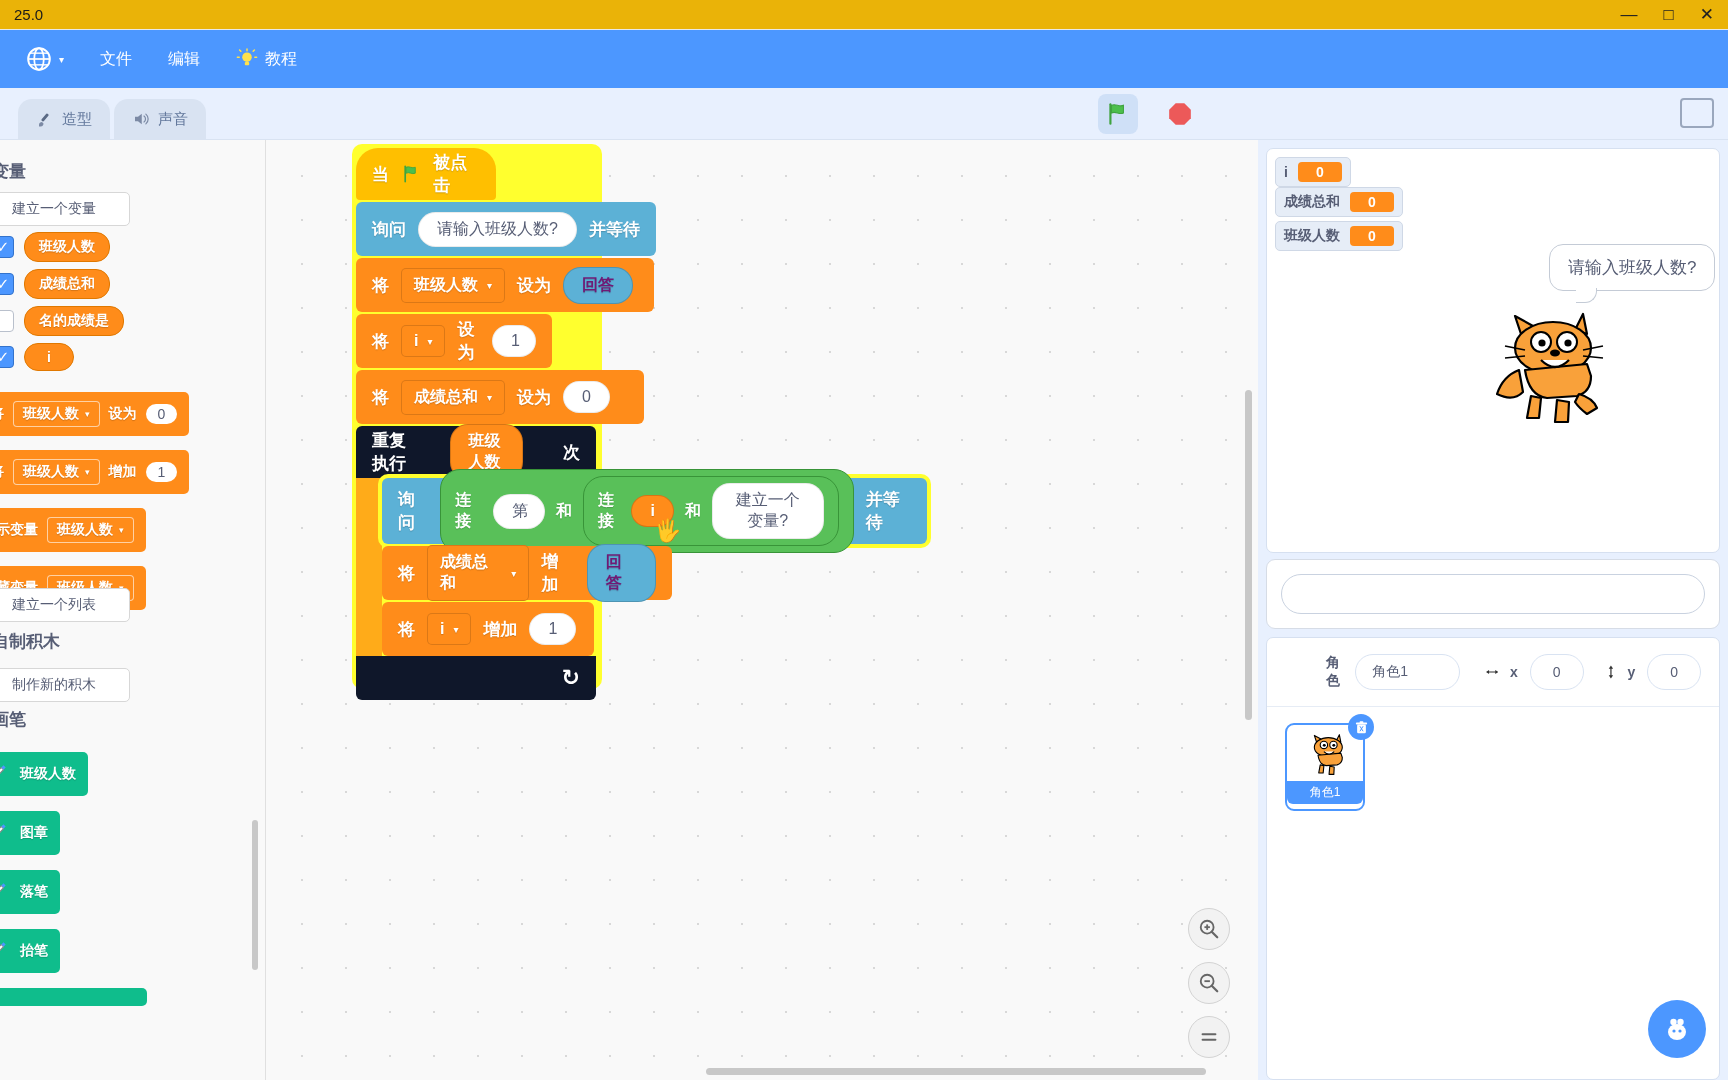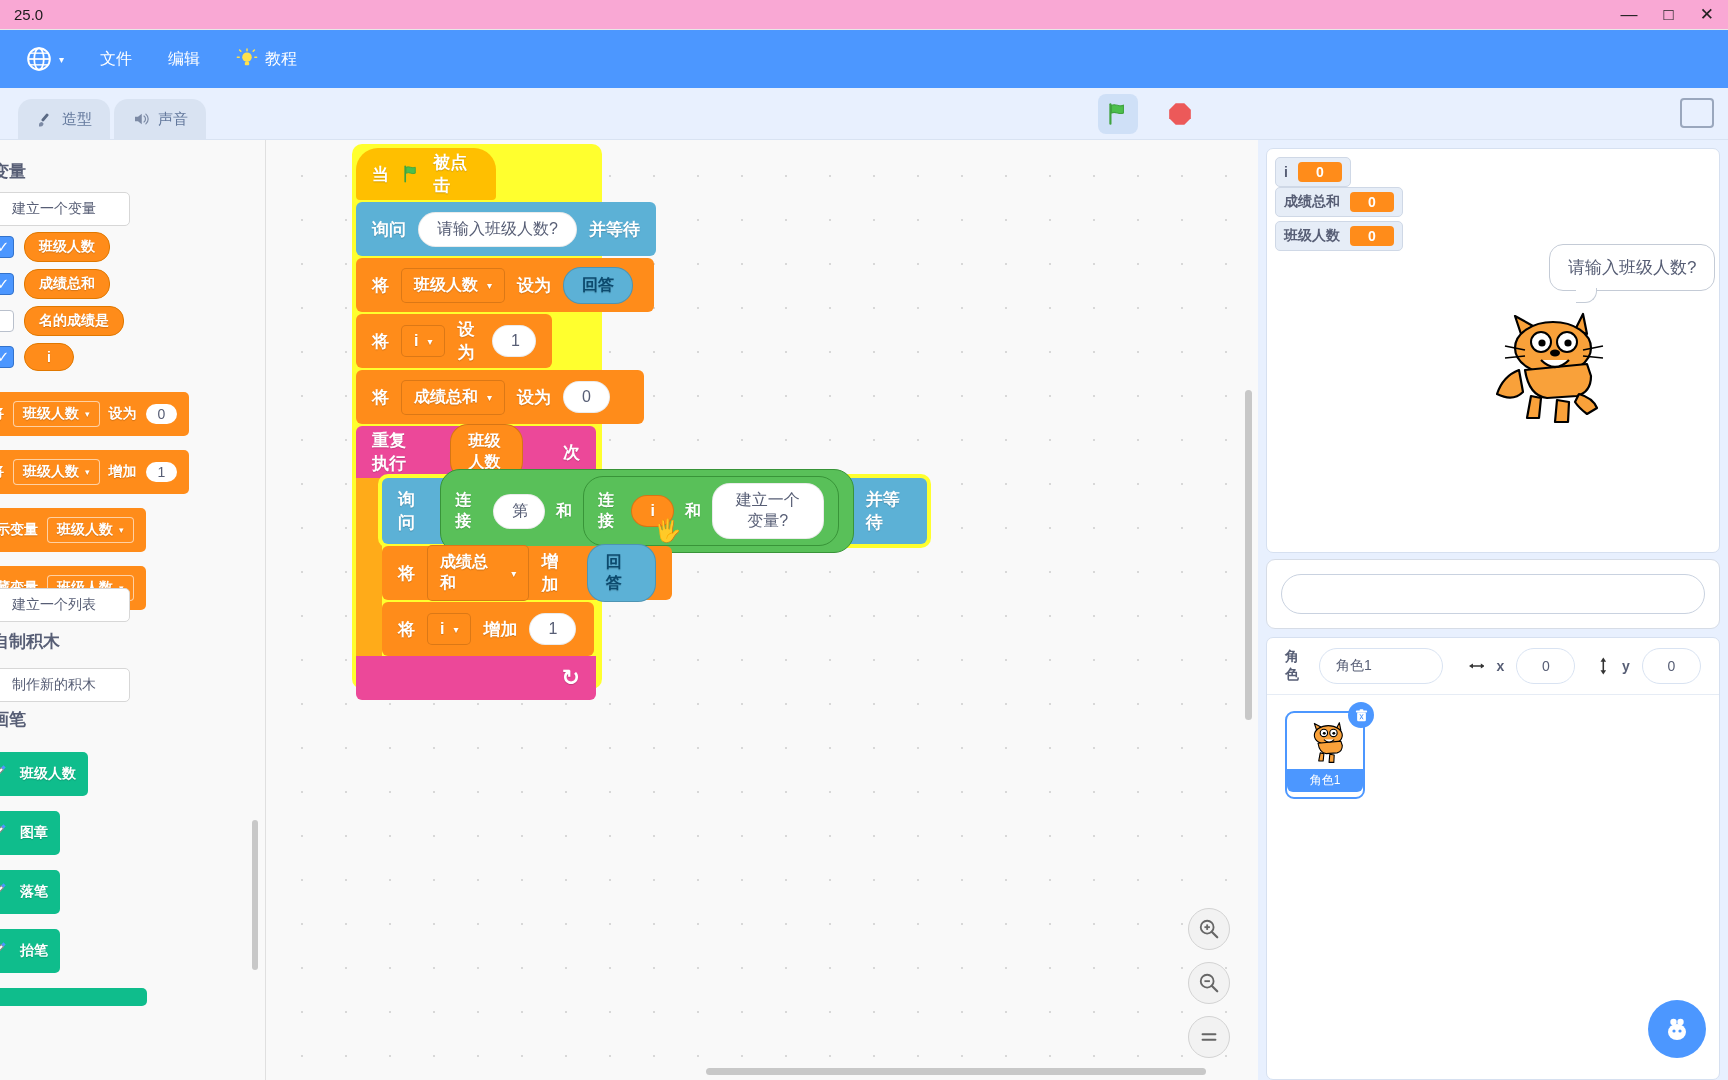--- a/index.html
+++ b/index.html
@@ -3,21 +3,21 @@
 <meta charset="utf-8">
 <style>
   * { box-sizing: border-box; margin:0; padding:0; }
   body {
     width:1728px; height:1080px; overflow:hidden;
     font-family:"Liberation Sans","DejaVu Sans",sans-serif;
     background:#ffffff; position:relative;
   }
   
   #titlebar {
-    height:30px; background:#f9a8d4; display:flex; align-items:center;
+    height:30px; background:#eab308; display:flex; align-items:center;
     justify-content:space-between; padding:0 14px; border-bottom:1px solid #e8e8e8;
   }
   #titlebar .ttl { font-size:15px; color:#1a1a1a; }
   #titlebar .wbtns { display:flex; gap:26px; font-size:17px; color:#222; }
   #titlebar .wbtns span { cursor:default; line-height:1; }
 
   
   #menubar {
     height:58px; background:#4c97ff; display:flex; align-items:center;
     padding-left:8px; gap:0;
@@ -118,38 +118,38 @@
   
   .stack { position:absolute; }
   .blk {
     display:flex; align-items:center; gap:12px; color:#fff;
     font-size:17px; font-weight:bold; text-shadow:0 1px 1px rgba(0,0,0,.18);
     padding:0 16px; position:relative;
   }
   .blk.event   { background:#ffbf00; height:52px; border-radius:6px 22px 6px 6px; }
   .blk.sensing { background:#5cb1d6; height:54px; border-radius:6px; }
   .blk.data    { background:#ff8c1a; height:54px; border-radius:6px; }
-  .blk.control { background:#ec4899; height:52px; border-radius:6px;gap:40px; }
+  .blk.control { background:#0f172a; height:52px; border-radius:6px;gap:40px; }
   .dropdown {
     background:#ff8c1a; border:1px solid rgba(0,0,0,.14); border-radius:5px;
     padding:6px 12px; display:flex; align-items:center; gap:9px; font-size:16px;
   }
   .dropdown .dd-caret { font-size:10px; }
   .white-oval {
     background:#fff; color:#575e75; border-radius:18px; padding:6px 18px;
     font-size:16px; font-weight:normal; text-shadow:none; min-width:36px;
     text-align:center; border:1px solid rgba(0,0,0,.08);
   }
   .reporter-data {
     background:#ff8c1a; border:1px solid rgba(0,0,0,.16); border-radius:18px;
     padding:6px 18px; font-size:16px; color:#fff;
   }
   .reporter-sensing {
     background:#5cb1d6; border:1px solid rgba(0,0,0,.16); border-radius:18px;
-    padding:7px 18px; font-size:16px; color:#0c4a6e;
+    padding:7px 18px; font-size:16px; color:#701a75;
   }
   .operator {
     background:#59c059; border:1px solid #389438; border-radius:20px;
     padding:6px 14px; display:flex; align-items:center; gap:11px;
     font-size:16px; color:#fff;
   }
   .flagicon { width:22px; height:22px; }
   .glow { box-shadow:0 0 0 4px #ffff2e; }
 
   
@@ -180,21 +180,21 @@
     margin-top:6px; background:#fff; border:1px solid #d6dce6; border-radius:9px;
     height:70px; display:flex; align-items:center; padding:0 14px;
   }
   #answer-input {
     flex:1; height:40px; border:1px solid #c9d2e0; border-radius:22px; background:#fff;
   }
   #sprite-pane {
     margin-top:8px; background:#fff; border-radius:7px; flex:1;
     border:1px solid #d6e0f0; overflow:hidden;
   }
-  .sp-row { display:flex; align-items:center; padding:10px 18px; gap:12px; }
+  .sp-row { display:flex; align-items:center; padding:16px 18px; gap:12px;margin-left:41px; }
   .sp-label { font-size:14px; color:#575e75; font-weight:bold; }
   .sp-input {
     border:1px solid #d9e3f2; border-radius:20px; height:36px;
     display:flex; align-items:center; padding:0 16px; font-size:14px; color:#575e75;
   }
   .sp-num { width:66px; justify-content:center; }
   .toggle-grp { display:flex; border:1px solid #d9e3f2; border-radius:5px; overflow:hidden; }
   .toggle-grp > div {
     width:40px; height:36px; display:flex; align-items:center; justify-content:center;
   }

